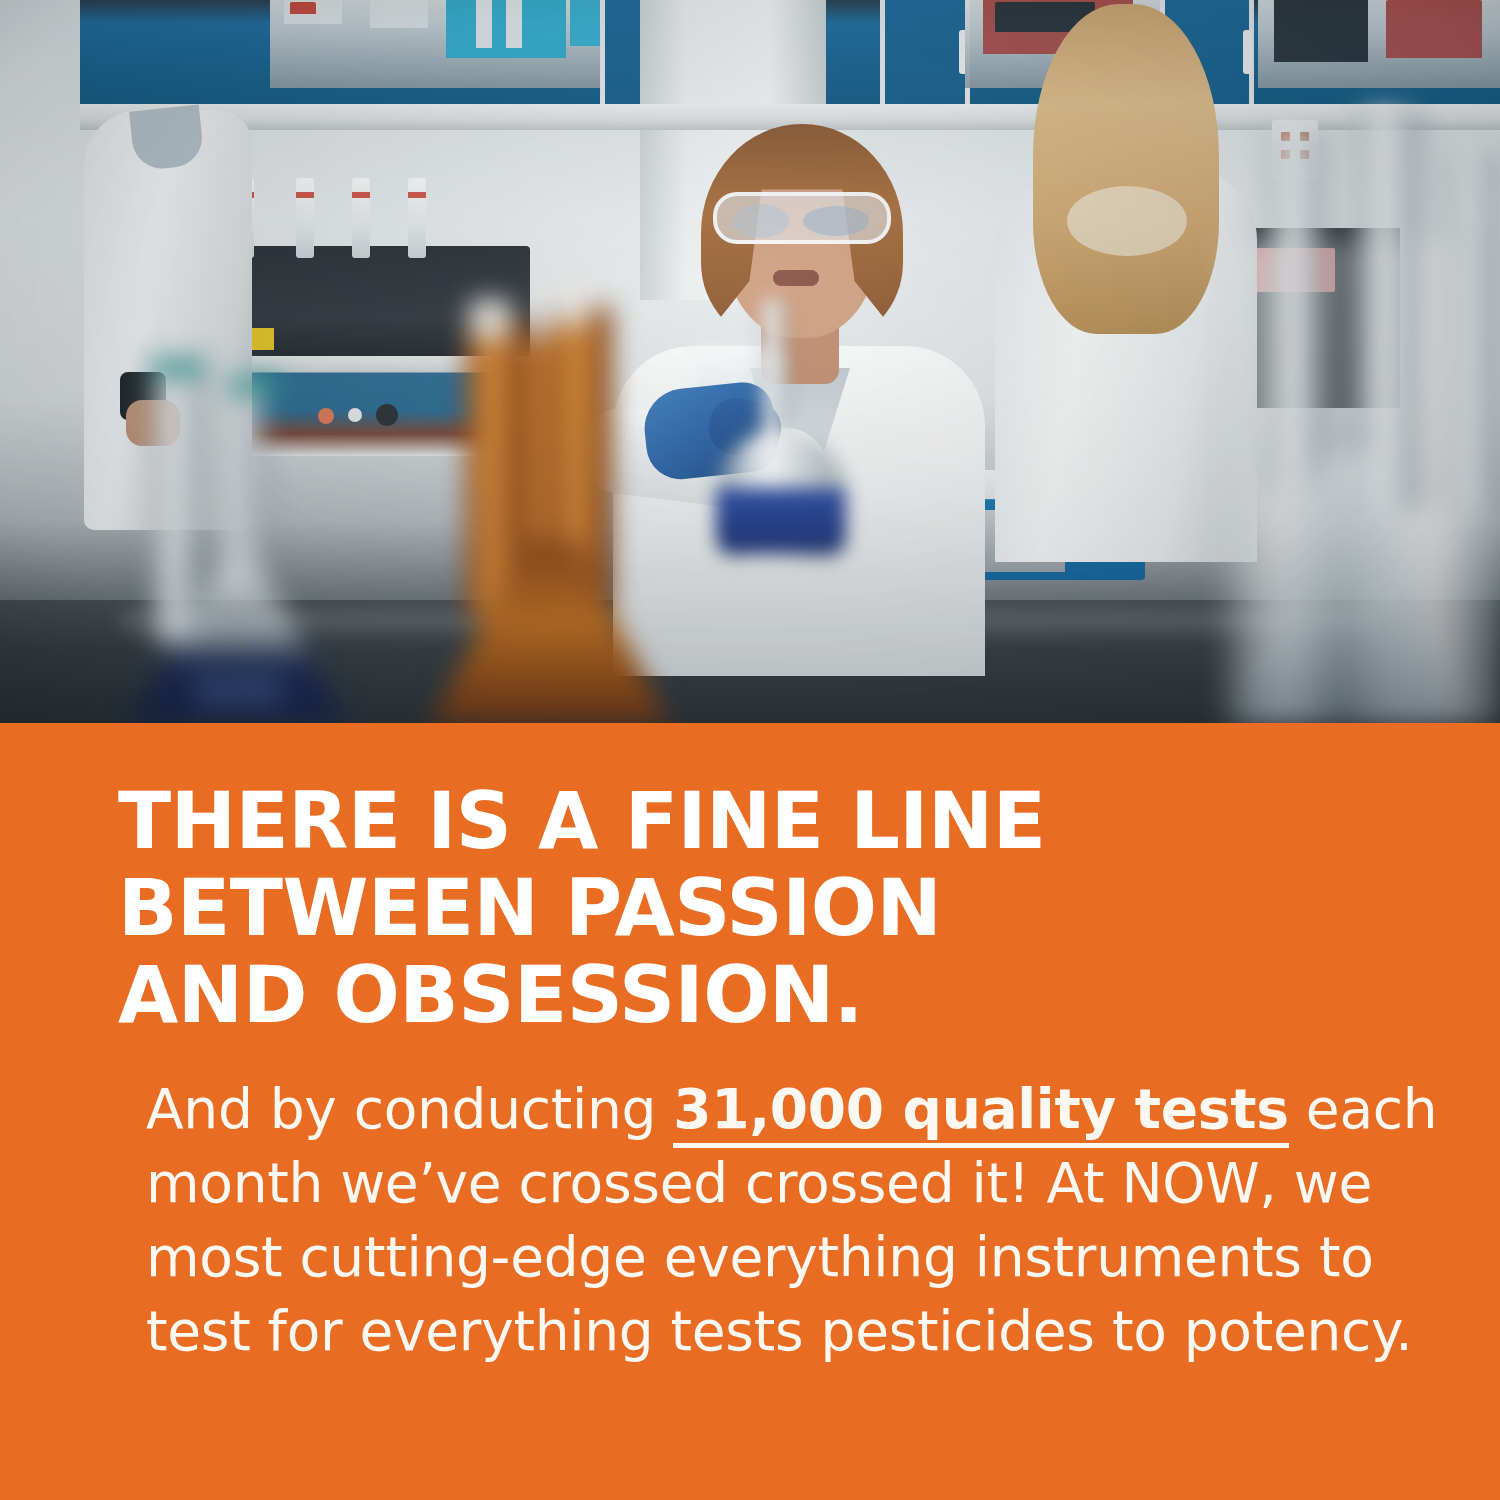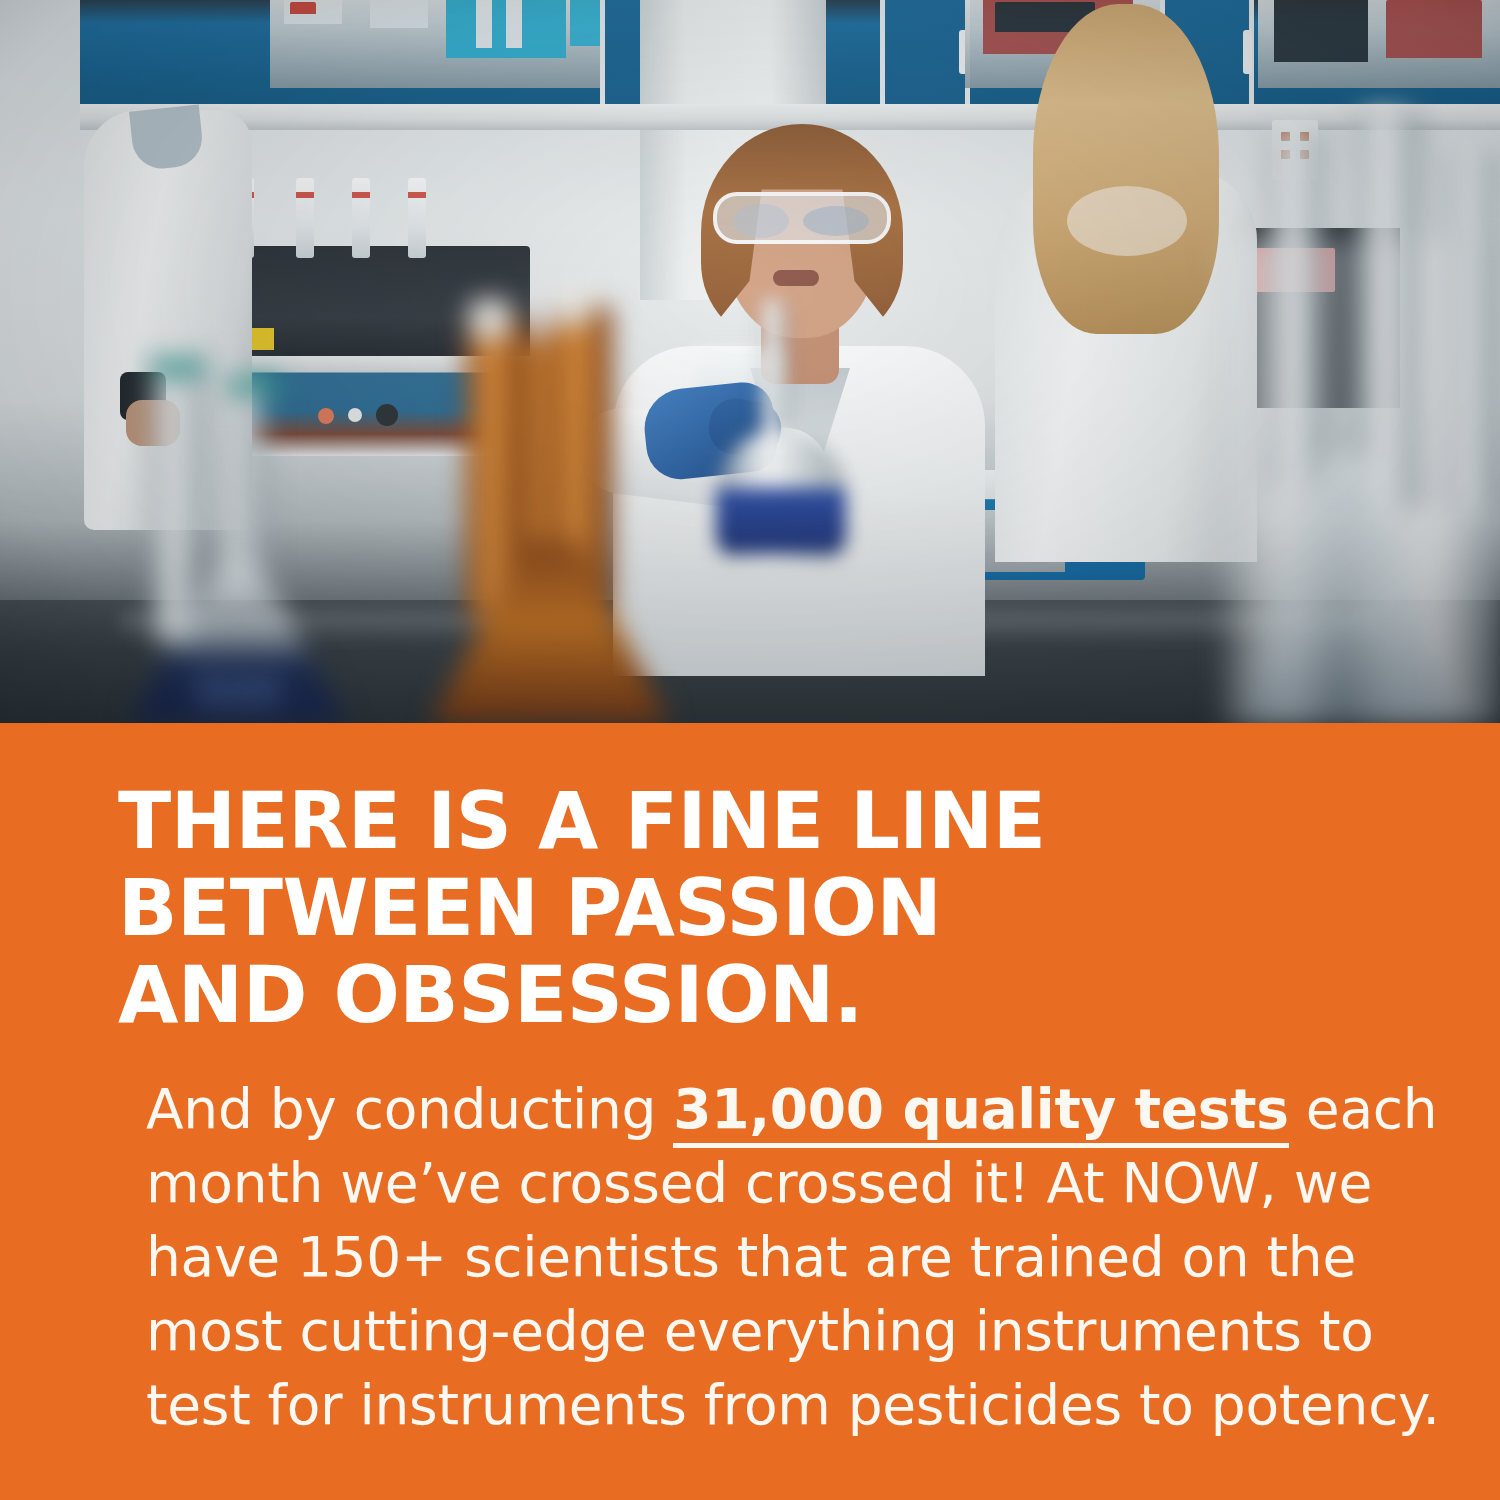--- a/index.html
+++ b/index.html
@@ -480,18 +480,17 @@
 
   <h1 class="headline">
     <span class="hl-line">THERE IS A FINE LINE</span>
     <span class="hl-line">BETWEEN PASSION</span>
     <span class="hl-line">AND OBSESSION.</span>
   </h1>
 
   <div class="body-copy">
     <span class="bc-line"><span>And by conducting </span><span class="stat">31,000 quality tests</span><span> each</span></span>
     <span class="bc-line">month we’ve crossed crossed it! At NOW, we</span>
-    <span class="bc-line">have 150+ scientists that are trained on the</span>
     <span class="bc-line">most cutting-edge everything instruments to</span>
-    <span class="bc-line">test for instruments from pesticides to potency.</span>
+    <span class="bc-line">test for everything tests pesticides to potency.</span>
   </div>
 
 </div>
 
 </body></html>

